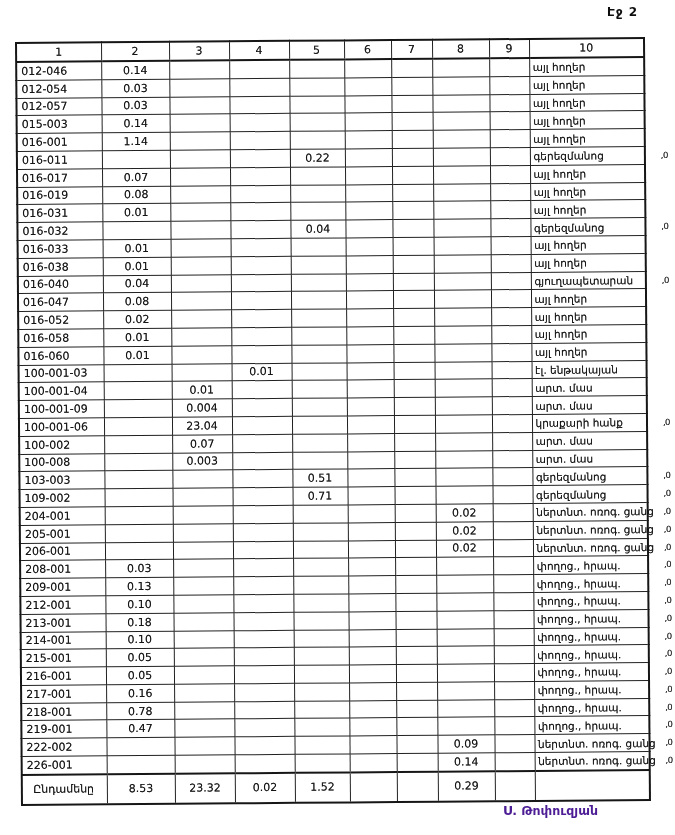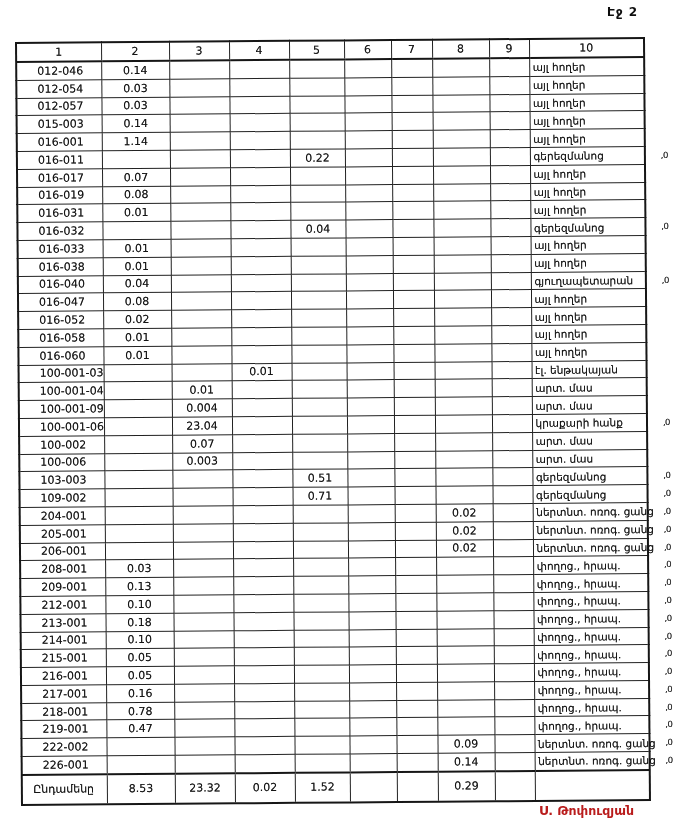--- a/index.html
+++ b/index.html
@@ -37,21 +37,21 @@
     white-space:nowrap;
     overflow:visible;
     text-shadow:0 0 0.5px rgba(0,0,0,0.55);
   }
   thead th{
     height:17px;
     font-weight:normal;
     text-align:center;
     border-bottom:2px solid #161616;
   }
-  td.c1{text-align:left;padding-left:20px;}
+  td.c1{text-align:left;padding-left:4px;}
   td.c2,td.c3,td.c4,td.c5,td.c6,td.c7,td.c8,td.c9{text-align:center;}
   td.c10{
     text-align:left;padding-left:3px;
     font-size:10.5px;
     position:relative;
   }
   .mark{
     position:absolute;
     right:-24px;top:3px;
     font-size:8.5px;
@@ -65,21 +65,21 @@
   }
   tr.total-row td.c1{text-align:center;padding-left:0;margin-left:19px;}
   .footer{
     position:absolute;left:13px;top:774px;width:650px;
   }
   .footer-title div{
     font-size:12.5px;font-weight:bold;line-height:17px;color:#0e0e0e;
   }
   .footer-sig{
     position:absolute;left:490px;top:29px;
-    font-size:12.5px;font-weight:bold;color:#b91c1c;margin-left:36px;
+    font-size:12.5px;font-weight:bold;color:#4c1d95;
   }
 </style>
 </head>
 <body>
 
 <div class="page">
 
   <div class="page-label">Էջ 2</div>
 
   <div class="table-wrap">
@@ -369,21 +369,21 @@
             <td class="c3">0.07</td>
             <td class="c4"></td>
             <td class="c5"></td>
             <td class="c6"></td>
             <td class="c7"></td>
             <td class="c8"></td>
             <td class="c9"></td>
             <td class="c10">արտ. մաս</td>
           </tr>
           <tr>
-            <td class="c1">100-006</td>
+            <td class="c1">100-008</td>
             <td class="c2"></td>
             <td class="c3">0.003</td>
             <td class="c4"></td>
             <td class="c5"></td>
             <td class="c6"></td>
             <td class="c7"></td>
             <td class="c8"></td>
             <td class="c9"></td>
             <td class="c10">արտ. մաս</td>
           </tr>

